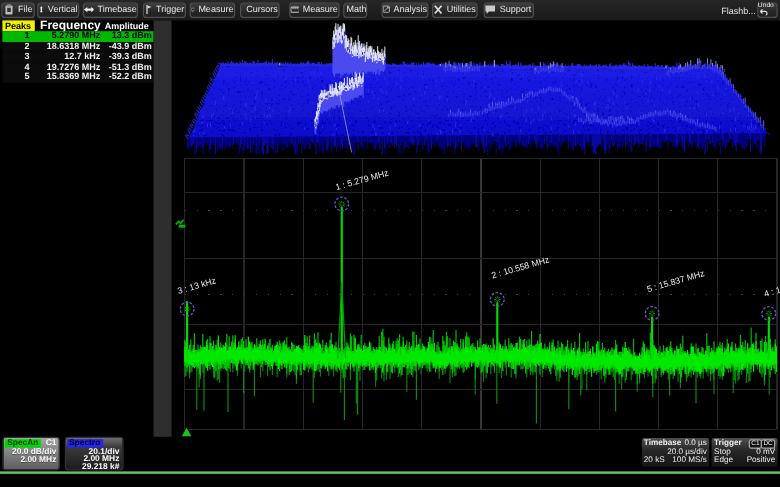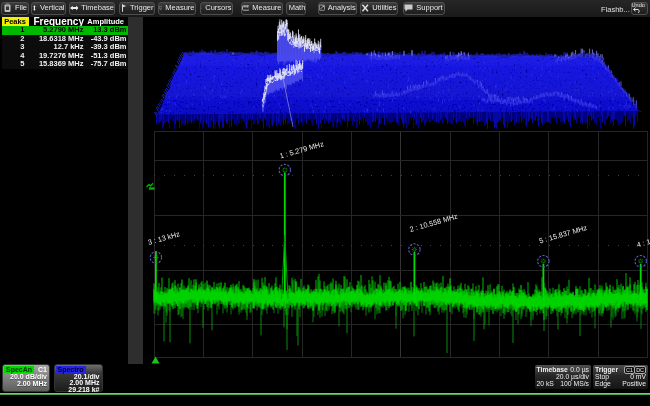--- a/index.html
+++ b/index.html
@@ -115,21 +115,21 @@
       <span style="position:absolute;right:1px">-39.3 dBm</span>
     </div>
     <div style="position:absolute;left:1.5px;top:51.800000000000004px;width:126px;height:8.6px;background:#0c0c0c;color:#f2f2f2;font-size:7.5px;font-weight:bold;line-height:8.6px">
       <span style="position:absolute;right:103px">4</span>
       <span style="position:absolute;right:44px">19.7276 MHz</span>
       <span style="position:absolute;right:1px">-51.3 dBm</span>
     </div>
     <div style="position:absolute;left:1.5px;top:60.400000000000006px;width:126px;height:8.6px;background:#0c0c0c;color:#f2f2f2;font-size:7.5px;font-weight:bold;line-height:8.6px">
       <span style="position:absolute;right:103px">5</span>
       <span style="position:absolute;right:44px">15.8369 MHz</span>
-      <span style="position:absolute;right:1px">-75.7 dBm</span>
+      <span style="position:absolute;right:1px">-52.2 dBm</span>
     </div>
   <div style="position:absolute;left:128px;top:17px;width:15px;height:347px;background:#2e2e2e"></div>
   <svg width="650" height="406" viewBox="0 0 650 406" style="position:absolute;left:0;top:0" font-family="Liberation Sans,sans-serif">
 
 <defs>
   <linearGradient id="surfg" x1="0" y1="0" x2="0" y2="1">
     <stop offset="0" stop-color="#1d1de8"></stop>
     <stop offset="0.45" stop-color="#1515da"></stop>
     <stop offset="1" stop-color="#0e0ec6"></stop>
   </linearGradient>

